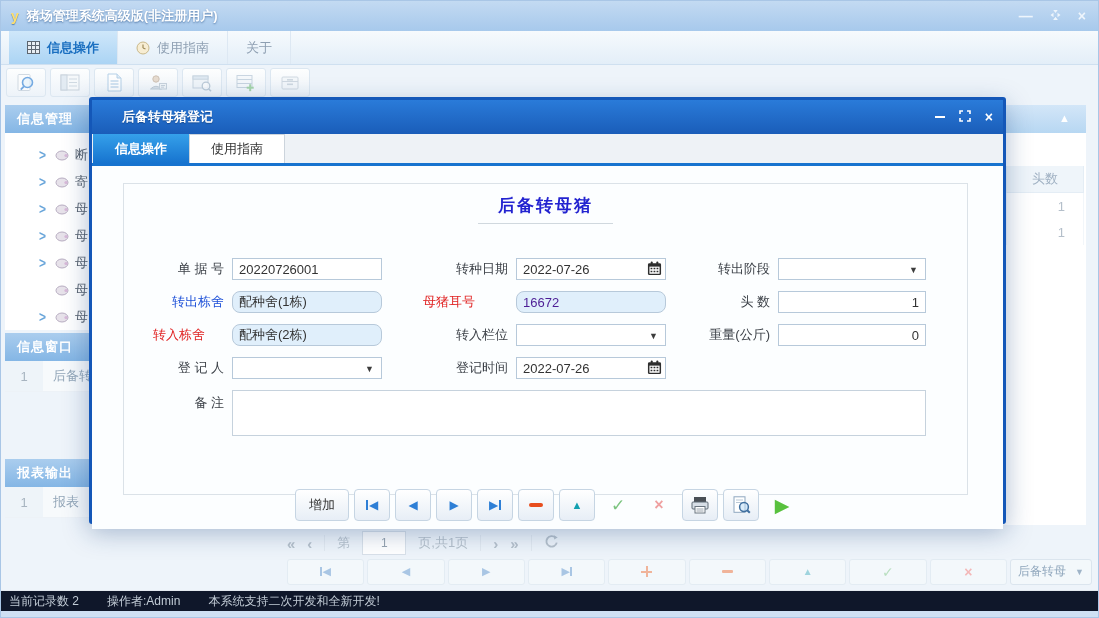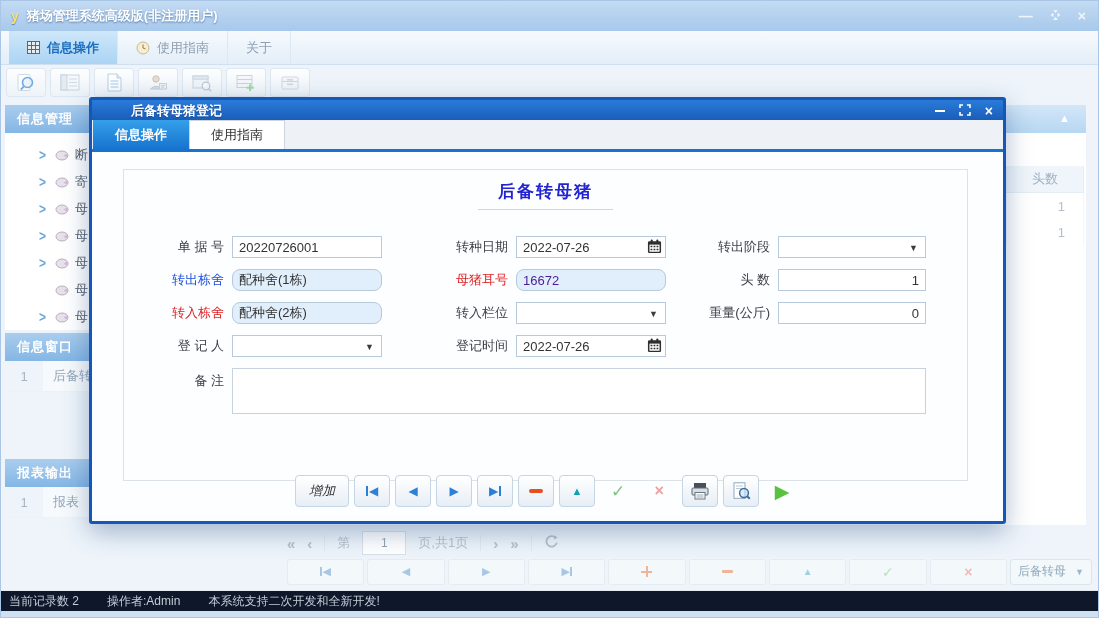--- a/index.html
+++ b/index.html
@@ -66,51 +66,51 @@
   .fcross{color:#f3b8b8;font-size:14px;font-weight:bold;}
   .fdrop{width:82px;height:26px;flex:none;background:#f3f8fb;border:1px solid #dbe5ee;border-radius:3px;display:flex;align-items:center;justify-content:space-between;padding:0 7px;box-sizing:border-box;color:#8fa6bc;font-size:12px;}
   .fdrop .arr{color:#9fb4c8;font-size:9px;}
 
   
   .statusbar{left:0;right:0;top:589px;height:22px;background:#0f172a;border-top:1px solid #e4eaf0;display:flex;align-items:center;gap:28px;padding-left:8px;box-sizing:border-box;color:#c2ccd6;font-size:12px;}
   .bstrip{left:0;right:0;bottom:0;height:6px;background:#cfe0f3;}
 
   
   .dialog{left:88px;top:96px;width:917px;height:427px;border:3px solid #1457b8;border-radius:3px;background:#fbfdfe;box-shadow:0 8px 26px rgba(20,60,120,.35);box-sizing:border-box;z-index:10;}
-  .dtitle{height:20px;background:linear-gradient(180deg,#2a7bd9,#1a5db9);display:flex;align-items:flex-end;padding-left:39px;box-sizing:border-box;}
+  .dtitle{height:34px;background:linear-gradient(180deg,#2a7bd9,#1a5db9);display:flex;align-items:center;padding-left:30px;box-sizing:border-box;}
   .dtitle .txt{color:#fff;font-weight:bold;font-size:13px;text-shadow:0 1px 1px #134a93;}
   .dctrls{margin-left:auto;margin-right:10px;display:flex;align-items:center;gap:14px;}
   .dwc{color:#fff;font-weight:bold;font-size:14px;line-height:1;}
   .dmini{display:inline-block;width:10px;height:2px;background:#fff;}
   .dtabs{height:29px;background:#eef2f6;display:flex;align-items:flex-end;padding-left:1px;}
   .dtab{width:96px;height:29px;display:flex;align-items:center;justify-content:center;font-size:13px;box-sizing:border-box;}
   .dtab.active{background:linear-gradient(180deg,#35a0ea,#1774cf);color:#fff;font-weight:bold;}
   .dtab.idle{background:#fff;border:1px solid #ccd4dc;border-bottom:none;color:#333;}
   .dtabline{height:3px;background:#1773cf;}
   .dbody{position:relative;height:363px;background:#fcfeff;}
   .fieldset{left:31px;top:17px;width:845px;height:312px;border:1px solid #dbe2e8;box-sizing:border-box;}
   .fheading{text-align:center;margin-top:10px;}
   .fheading span{display:inline-block;color:#2323d0;font-size:17px;font-weight:bold;letter-spacing:2px;border-bottom:1px solid #d0d8de;padding:0 20px 6px 20px;}
-  .fgrid{margin:26px 0 0 10px;display:grid;grid-template-columns:90px 150px 118px 150px 96px 148px;column-gap:8px;row-gap:11px;align-items:center;}
+  .fgrid{margin:34px 0 0 10px;display:grid;grid-template-columns:90px 150px 118px 150px 96px 148px;column-gap:8px;row-gap:11px;align-items:center;}
   .flabel{font-size:13px;color:#3c4148;text-align:right;white-space:nowrap;}
   .flabel.blue{color:#1d50d8;}
-  .flabel.red{color:#e02222;}
+  .flabel.red{color:#e02222;text-align:center;}
   .fin{height:22px;border:1px solid #b7c9da;background:#fff;font-size:13px;color:#333;padding:0 6px;box-sizing:border-box;font-family:inherit;width:100%;}
   .fin.filled{background:#e0effb;border-radius:8px;}
   .fin.bluetext{color:#4c1d95;}
   .fin.num{text-align:right;}
   .fwrap{position:relative;display:flex;align-items:flex-end;}
   .cal{position:absolute;right:4px;top:3px;}
   .sel{position:relative;height:22px;border:1px solid #b7c9da;background:#fff;box-sizing:border-box;}
   .sel .arr{position:absolute;right:7px;top:6px;color:#3c3c3c;font-size:9px;}
   .remark-lbl{align-self:start;padding-top:4px;}
   .ftextarea{grid-column:2/7;height:46px;border:1px solid #c6d2dd;background:#fff;resize:none;font-family:inherit;font-size:13px;box-sizing:border-box;}
 
   .dbtnbar{left:0;right:0;bottom:8px;display:flex;justify-content:center;align-items:center;gap:5px;}
-  .dbtn{height:32px;background:linear-gradient(180deg,#ffffff,#e7eef6);border:1px solid #c6d5e3;border-radius:4px;display:flex;align-items:center;justify-content:center;gap:1px;box-sizing:border-box;font-family:inherit;font-style:italic;}
+  .dbtn{height:32px;background:linear-gradient(180deg,#ffffff,#e7eef6);border:1px solid #c6d5e3;border-radius:4px;display:flex;align-items:center;justify-content:center;gap:1px;box-sizing:border-box;font-family:inherit;}
   .dbtn.add{width:54px;font-size:13px;color:#333;}
   .dbtn.sq{width:36px;}
   .dbtn.flat{background:transparent;border-color:transparent;}
   .nglyph{color:#2e7fd6;font-size:12px;}
   .nbar{display:inline-block;width:2px;height:10px;background:#2e7fd6;}
   .dminus{width:14px;height:4px;background:#e84e1e;border-radius:2px;}
   .dup{color:#12a0b0;font-size:11px;}
   .dcheck{color:#7cc47f;font-size:17px;font-weight:bold;}
   .dcross{color:#efa0a0;font-size:16px;font-weight:bold;}
   .dplay{color:#58c13e;font-size:19px;}

